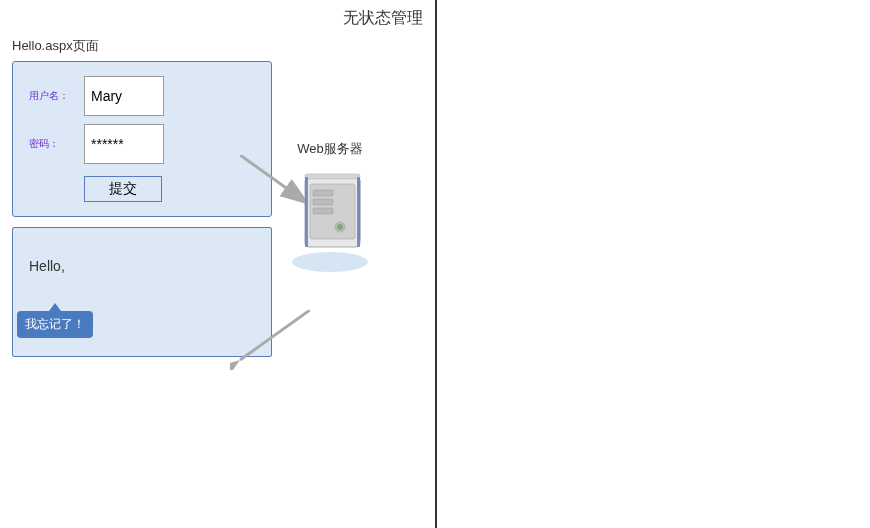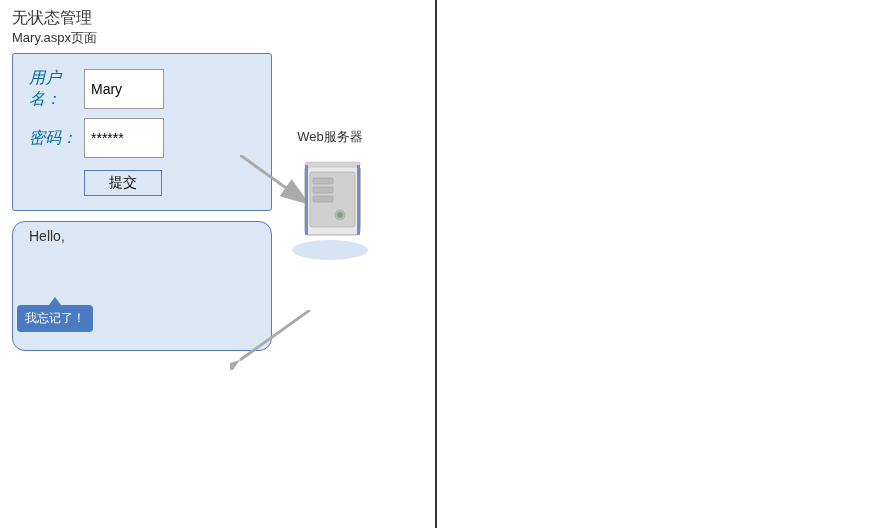--- a/index.html
+++ b/index.html
@@ -49,23 +49,22 @@
     }
 
     .form-row {
       display: flex;
       align-items: center;
       margin-bottom: 8px;
     }
 
     .form-row-label {
       width: 55px;
-      font-size: 16px;
-      color: #0369a1;
-      font-style: italic;
+      font-size: 10px;
+      color: #6d28d9;
     }
 
     .form-input {
       border: 1px solid #999;
       background: #fff;
       padding: 2px 6px;
       font-size: 14px;
       width: 80px;
       height: 40px;
     }
@@ -77,22 +76,22 @@
       font-size: 14px;
       cursor: pointer;
       margin-left: 55px;
       margin-top: 4px;
     }
 
     
     .hello-box {
       border: 1.5px solid #5a7abf;
       background: #dce8f5;
-      border-radius: 13px;
-      padding: 6px 16px;
+      border-radius: 2px;
+      padding: 30px 16px;
       width: 260px;
       min-height: 120px;
       position: relative;
     }
 
     .hello-text {
       font-size: 14px;
       color: #333;
     }
 
@@ -125,36 +124,36 @@
       width: 435px;
       padding: 8px 12px;
     }
     .right-panel {
       position: relative;
       width: 435px;
       padding: 8px 12px;
     }
 
     .section-title {
-      text-align: left;
+      text-align: right;
       font-size: 16px;
       color: #333;
-      margin-bottom: 0;
+      margin-bottom: 8px;
     }
   </style>
 </head>
 <body>
 
 <div class="main-container">
 
   <div class="left-panel">
     <div class="section-title">无状态管理</div>
 
     <div style="position:relative; margin-bottom: 10px;">
-      <div class="page-label">Mary.aspx页面</div>
+      <div class="page-label">Hello.aspx页面</div>
       <div class="form-box">
         <div class="form-row">
           <span class="form-row-label">用户名：</span>
           <input class="form-input" type="text" value="Mary" style="">
         </div>
         <div class="form-row">
           <span class="form-row-label">密码：</span>
           <input class="form-input" type="text" value="******" style="">
         </div>
         <button class="submit-btn">提交</button>
@@ -183,21 +182,21 @@
       <svg width="80" height="60" viewBox="0 0 80 60">
         <defs>
           <marker id="arrowhead-l2" markerWidth="10" markerHeight="7" refX="0" refY="3.5" orient="auto">
             <polygon points="10 0, 0 3.5, 10 7" fill="#aaa"></polygon>
           </marker>
         </defs>
         <line x1="80" y1="0" x2="10" y2="50" stroke="#aaa" stroke-width="3" marker-end="url(#arrowhead-l2)"></line>
       </svg>
     </div>
 
-    <div style="position:absolute; top:128px; left: 285px;">
+    <div style="position:absolute; top:140px; left: 285px;">
       <div style="font-size:13px; color:#333; text-align:center; margin-bottom:4px;">Web服务器</div>
       
       <svg width="90" height="110" viewBox="0 0 90 110">
 
         <ellipse cx="45" cy="100" rx="38" ry="10" fill="#c5d8f0" opacity="0.7"></ellipse>
 
         <rect x="20" y="15" width="55" height="70" rx="4" fill="#e8e8e8" stroke="#aaa" stroke-width="1"></rect>
 
         <rect x="25" y="22" width="45" height="55" rx="2" fill="#d0d0d0" stroke="#999" stroke-width="0.5"></rect>
 

